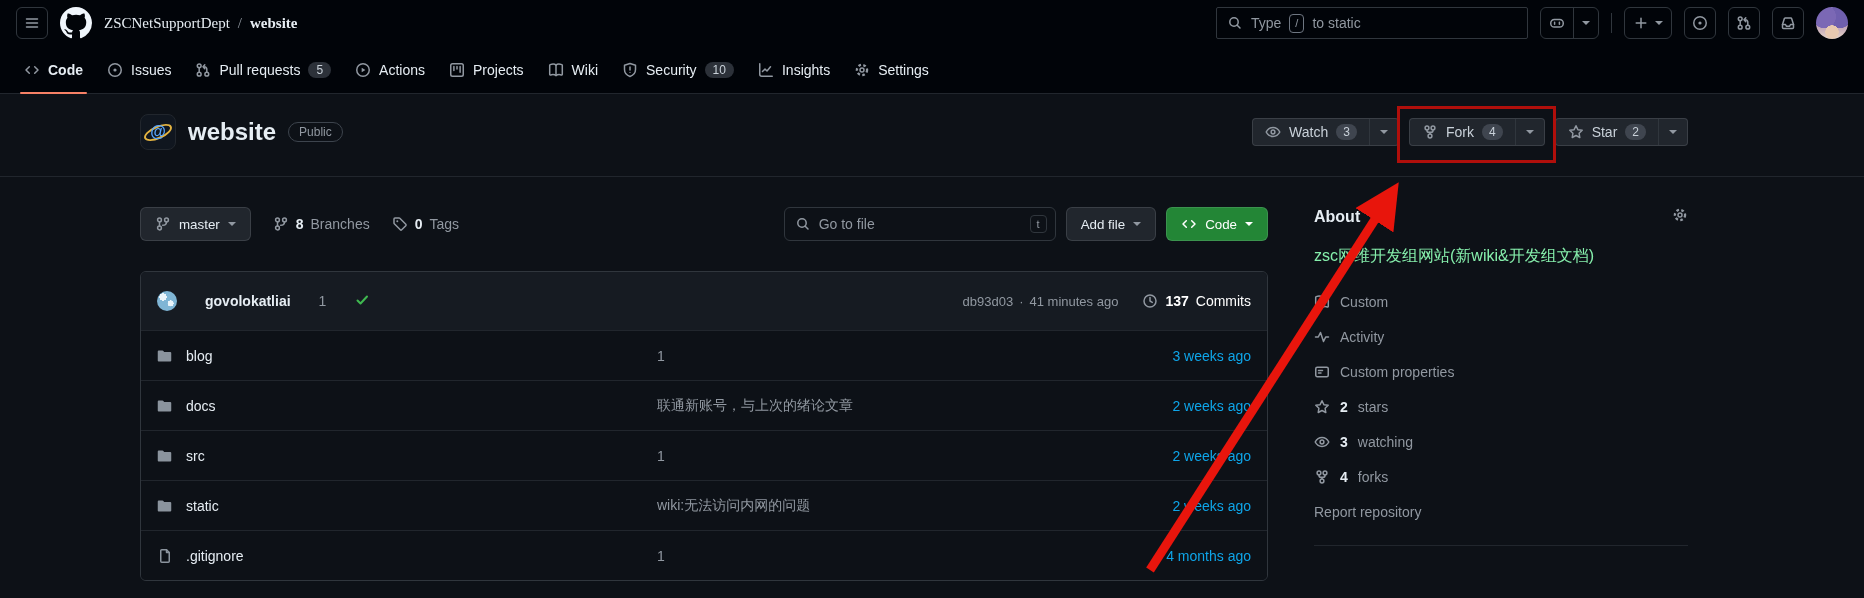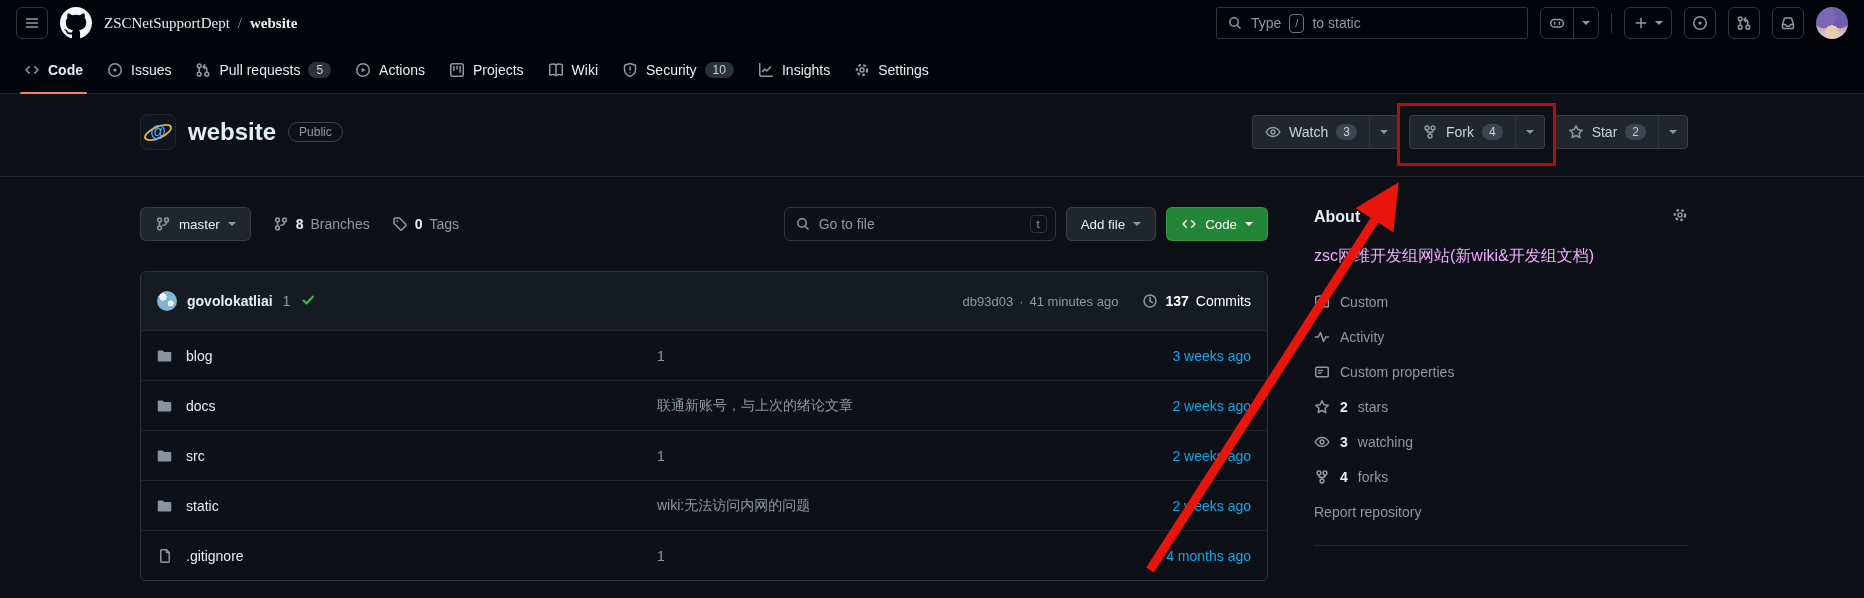--- a/index.html
+++ b/index.html
@@ -88,21 +88,21 @@
     position:absolute; width:30px; height:13px; border:2px solid #e3b341; border-radius:50%;
     transform:rotate(-24deg);
   }
   .repo-title { font-size:24px; font-weight:600; margin-left:12px; }
   .vis-badge {
     margin-left:12px; border:1px solid #3d444d; border-radius:2em; padding:2px 10px;
     font-size:12px; color:#9198a1; font-weight:500;
   }
   .head-actions { margin-left:auto; display:flex; gap:10px; align-items:center; }
   .abtn {
-    height:34px; background:#21262d; border:1px solid rgba(240,246,252,.12); border-radius:4px;
+    height:28px; background:#21262d; border:1px solid rgba(240,246,252,.12); border-radius:4px;
     display:flex; align-items:center; color:#c9d1d9; font-weight:500; cursor:pointer;
   }
   .abtn .main { display:flex; align-items:center; gap:8px; padding:0 12px; height:100%; }
   .abtn .chev { padding:0 10px; height:100%; display:flex; align-items:center; }
   .abtn .cpill { background:rgba(110,118,129,.4); border-radius:2em; font-size:12px; padding:1px 7px; }
   .abtn .icn { color:#9198a1; display:flex; }
   .fork-wrap { position:relative; }
   .red-box {
     position:absolute; top:-12px; bottom:-17px; left:-12px; right:-11px;
     border:3px solid #b00f0b; pointer-events:none; z-index:30;
@@ -132,21 +132,21 @@
   .kbd2 { border:1px solid #30363d; border-radius:4px; font-size:11px; padding:2px 6px; color:#9198a1; }
   .codebtn {
     height:34px; background:#238636; border:1px solid rgba(240,246,252,.12); border-radius:6px;
     display:flex; align-items:center; gap:8px; padding:0 14px; color:#ffffff; font-weight:500; cursor:pointer;
   }
   .codebtn .ccaret { border-top-color:#ffffff; }
 
   
   .filebox { margin-top:30px; border:1px solid #30363d; border-radius:6px; overflow:hidden; }
   .commitbar {
-    background:#161b22; height:58px; display:flex; align-items:center; padding:0 16px; gap:10px;
+    background:#161b22; height:58px; display:flex; align-items:center; padding:0 16px; gap:28px;
   }
   .cavatar { width:20px; height:20px; border-radius:50%; background:#7fb5d5; flex:none;
     background-image:radial-gradient(circle at 30% 30%, #eaf4fa 0 18%, transparent 19%), radial-gradient(circle at 68% 62%, #eaf4fa 0 16%, transparent 17%); }
   .cauthor { font-weight:700; }
   .cright { margin-left:auto; display:flex; align-items:center; gap:24px; }
   .chash { color:#9198a1; font-size:13px; display:flex; gap:6px; align-items:center; cursor:pointer; }
   .ccommits { display:flex; align-items:center; gap:7px; color:#ffffff; cursor:pointer; }
   .ccommits .icn { color:#9198a1; display:flex; }
   .frow {
     display:grid; grid-template-columns:500px 1fr 170px; align-items:center;
@@ -154,21 +154,21 @@
   }
   .fname { display:flex; align-items:center; gap:13px; cursor:pointer; }
   .fname .icn { color:#8b949e; display:flex; }
   .fmsg { color:#9198a1; cursor:pointer; overflow:hidden; white-space:nowrap; text-overflow:ellipsis; }
   .fdate { color:#0ea5e9; text-align:right; white-space:nowrap; }
 
   
   .about-head { display:flex; align-items:center; }
   .about-title { font-size:16px; font-weight:700; }
   .gearbtn { margin-left:auto; color:#9198a1; cursor:pointer; display:flex; }
-  .about-desc { margin-top:18px; font-size:16px; line-height:1.5; color:#f0abfc; }
+  .about-desc { margin-top:18px; font-size:16px; line-height:1.5; color:#86efac; }
   .about-list { margin-top:16px; display:flex; flex-direction:column; }
   .aitem { display:flex; align-items:center; gap:10px; color:#9198a1; height:35px; cursor:pointer; }
   .aitem .icn { color:#9198a1; display:flex; width:16px; justify-content:center; }
   .aitem b { color:#e6edf3; font-weight:700; }
   .report-link { color:#9198a1; height:35px; display:flex; align-items:center; cursor:pointer; }
   .side-divider { border-top:1px solid #21262d; margin-top:16px; }
 
   
   .arrow-overlay { position:absolute; left:0; top:0; z-index:40; pointer-events:none; }
 </style>

